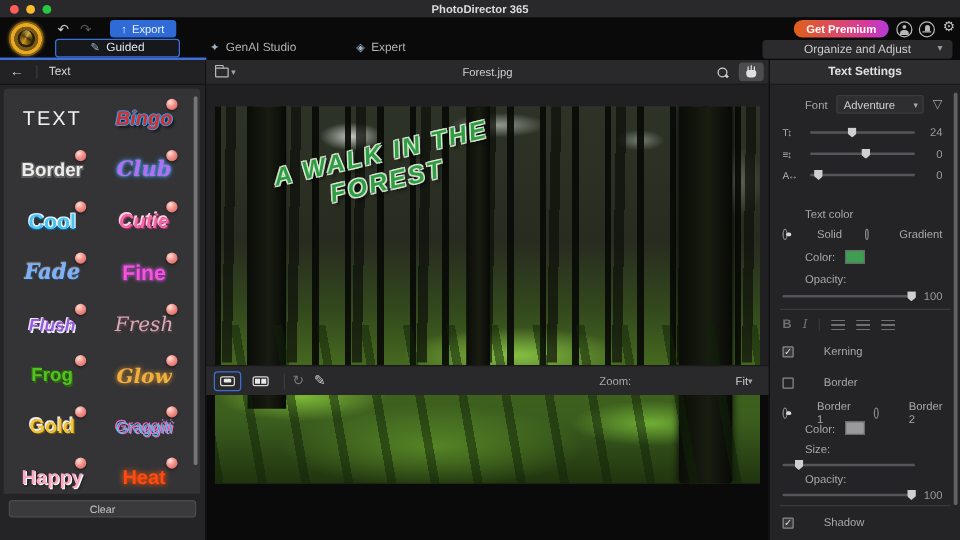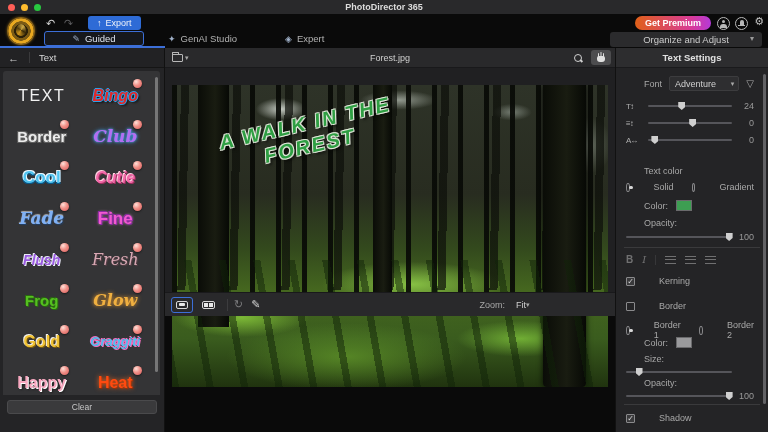--- a/index.html
+++ b/index.html
@@ -54,21 +54,21 @@
   .preset--club .plabel{ color:#b36ef2; font-style:italic; font-weight:bold; font-size:17px; font-family:"DejaVu Serif",serif; text-shadow:0 0 4px #3fa0f0,0 0 2px #58aef5; }
   .preset--cool .plabel{ color:#4fc3f0; font-weight:bold; font-size:17px; text-shadow:-1px -1px 0 #e8f6ff,1px -1px 0 #e8f6ff,-1px 1px 0 #0a5a8a,1px 1px 0 #0a5a8a; }
   .preset--cutie .plabel{ color:#f268a8; font-weight:bold; font-style:italic; font-size:16px; text-shadow:-1px -1px 0 #ffd0e0,1px 1px 0 #a03060; }
   .preset--fade .plabel{ color:#7fb0f5; font-style:italic; font-weight:bold; font-size:17px; font-family:"DejaVu Serif",serif; text-shadow:0 -1px 1px rgba(255,255,255,.6),1px 1px 1px #20406a; }
   .preset--fine .plabel{ color:#f05ad0; font-weight:bold; font-size:17px; text-shadow:-1px -1px 0 #8a2aa0,1px 1px 0 #8a2aa0,0 0 3px #f0a0e0; }
   .preset--flush .plabel{ color:#9a5ae0; font-style:italic; font-weight:bold; font-size:14px; text-shadow:-1px -1px 0 #eaeaf8,1px 1px 0 #eaeaf8; }
   .preset--fresh .plabel{ color:#d8a8b4; font-style:italic; font-size:16px; font-family:"DejaVu Serif",serif; text-shadow:1px 1px 1px #5a4048; }
   .preset--frog .plabel{ color:#55c020; font-weight:bold; font-size:15px; text-shadow:-1px -1px 0 #2a6a10,1px 1px 0 #2a6a10; }
   .preset--glow .plabel{ color:#f0b040; font-style:italic; font-weight:bold; font-size:16px; font-family:"DejaVu Serif",serif; text-shadow:0 0 4px #f0a030; }
   .preset--gold .plabel{ color:#f2c435; font-weight:bold; font-size:16px; text-shadow:-1px -1px 0 #efefef,1px 1px 0 #7a5a10; }
-  .preset--graggiti .plabel{ color:#52c0f0; font-weight:bold; font-style:italic; font-size:13px; text-shadow:-1px -1px 0 #f070c0,1px 1px 0 #f070c0; }
+  .preset--graggiti .plabel{ color:#52c0f0; font-weight:normal; font-style:italic; font-size:13px; text-shadow:-1px -1px 0 #f070c0,1px 1px 0 #f070c0; }
   .preset--happy .plabel{ color:#f8a8c0; font-weight:bold; font-size:16px; text-shadow:1px 1px 0 #fff,2px 2px 2px rgba(0,0,0,.4); }
   .preset--heat .plabel{ color:#ff4a10; font-weight:bold; font-size:16px; text-shadow:0 0 5px #ff6a20,1px 1px 1px #802000; }
   #sidebar-scrollbar { position:absolute; right:2px; top:6px; width:3px; height:88%; background:#8c8c8e; border-radius:2px; opacity:.75; }
   #clear-bar { position:absolute; left:0; bottom:13px; width:100%; height:24px; background:#242426; display:flex; align-items:center; justify-content:center; }
   #clear-btn { width:150px; height:14px; background:#3a3a3c; border:1px solid #4a4a4c; border-radius:3px; font-size:8.5px; color:#c8c8c8; display:flex; align-items:center; justify-content:center; }
 
   
   #canvas { position:absolute; left:165px; top:48px; width:450px; height:268px; background:#202022; }
   #canvas-topbar { position:absolute; left:0; top:0; width:100%; height:20px; background:#29292b; border-bottom:1px solid #19191b; display:flex; align-items:center; }
   #folder-btn { display:flex; align-items:center; gap:2px; margin-left:7px; }
@@ -113,21 +113,21 @@
   .view-btn { width:22px; height:16px; border-radius:3px; display:flex; align-items:center; justify-content:center; margin-left:4px; }
   #view-single-btn { border:1px solid #3c6fd8; margin-left:6px; }
   .vs-rect { width:12px; height:8px; border:1px solid #d8d8d8; border-radius:2px; display:flex; align-items:center; justify-content:center; }
   .vs-rect i { display:block; width:6px; height:3px; background:#e8e8e8; border-radius:1px; }
   .vd-rect { width:13px; height:8px; border:1px solid #d8d8d8; border-radius:2px; display:flex; gap:1px; align-items:center; justify-content:center; }
   .vd-rect i { display:block; width:4px; height:4px; background:#e8e8e8; }
   .bb-sep { width:1px; height:12px; background:#3c3c3e; margin:0 6px 0 8px; }
   .bb-icon { font-size:11px; color:#7a7a7c; margin-right:8px; }
   #pen-icon { color:#d0d0d0; }
   #zoom-ctrl { position:absolute; right:8px; display:flex; align-items:center; gap:6px; font-size:9px; color:#a8a8a8; }
-  #zoom-select { width:96px; height:14px; display:flex; align-items:center; justify-content:flex-start; padding:0 5px; color:#cfcfcf; }
+  #zoom-select { width:96px; height:14px; display:flex; align-items:center; justify-content:flex-end; padding:0 5px; color:#cfcfcf; }
 
   
   #rightpanel { position:absolute; left:615px; top:48px; width:153px; height:384px; background:#242426; border-left:1px solid #111; font-size:9px; }
   #rp-header { position:absolute; left:0; top:0; width:100%; height:20px; background:#2d2d2f; border-bottom:1px solid #1a1a1c; display:flex; align-items:center; justify-content:center; font-size:9.5px; font-weight:bold; color:#e0e0e0; }
   .rp-abs { position:absolute; left:10px; right:14px; display:flex; align-items:center; }
   .rp-label { color:#a8a8a8;padding-left:18px; }
   #font-row { top:28px; gap:7px; }
   #font-select { flex:1; height:15px; background:#2e2e30; border:1px solid #3c3c3e; border-radius:2px; display:flex; align-items:center; padding:0 5px; color:#d0d0d0; position:relative; }
   #font-select .caret { position:absolute; right:4px; }
   #font-filter-icon { color:#a8a8a8; font-size:10px; }

